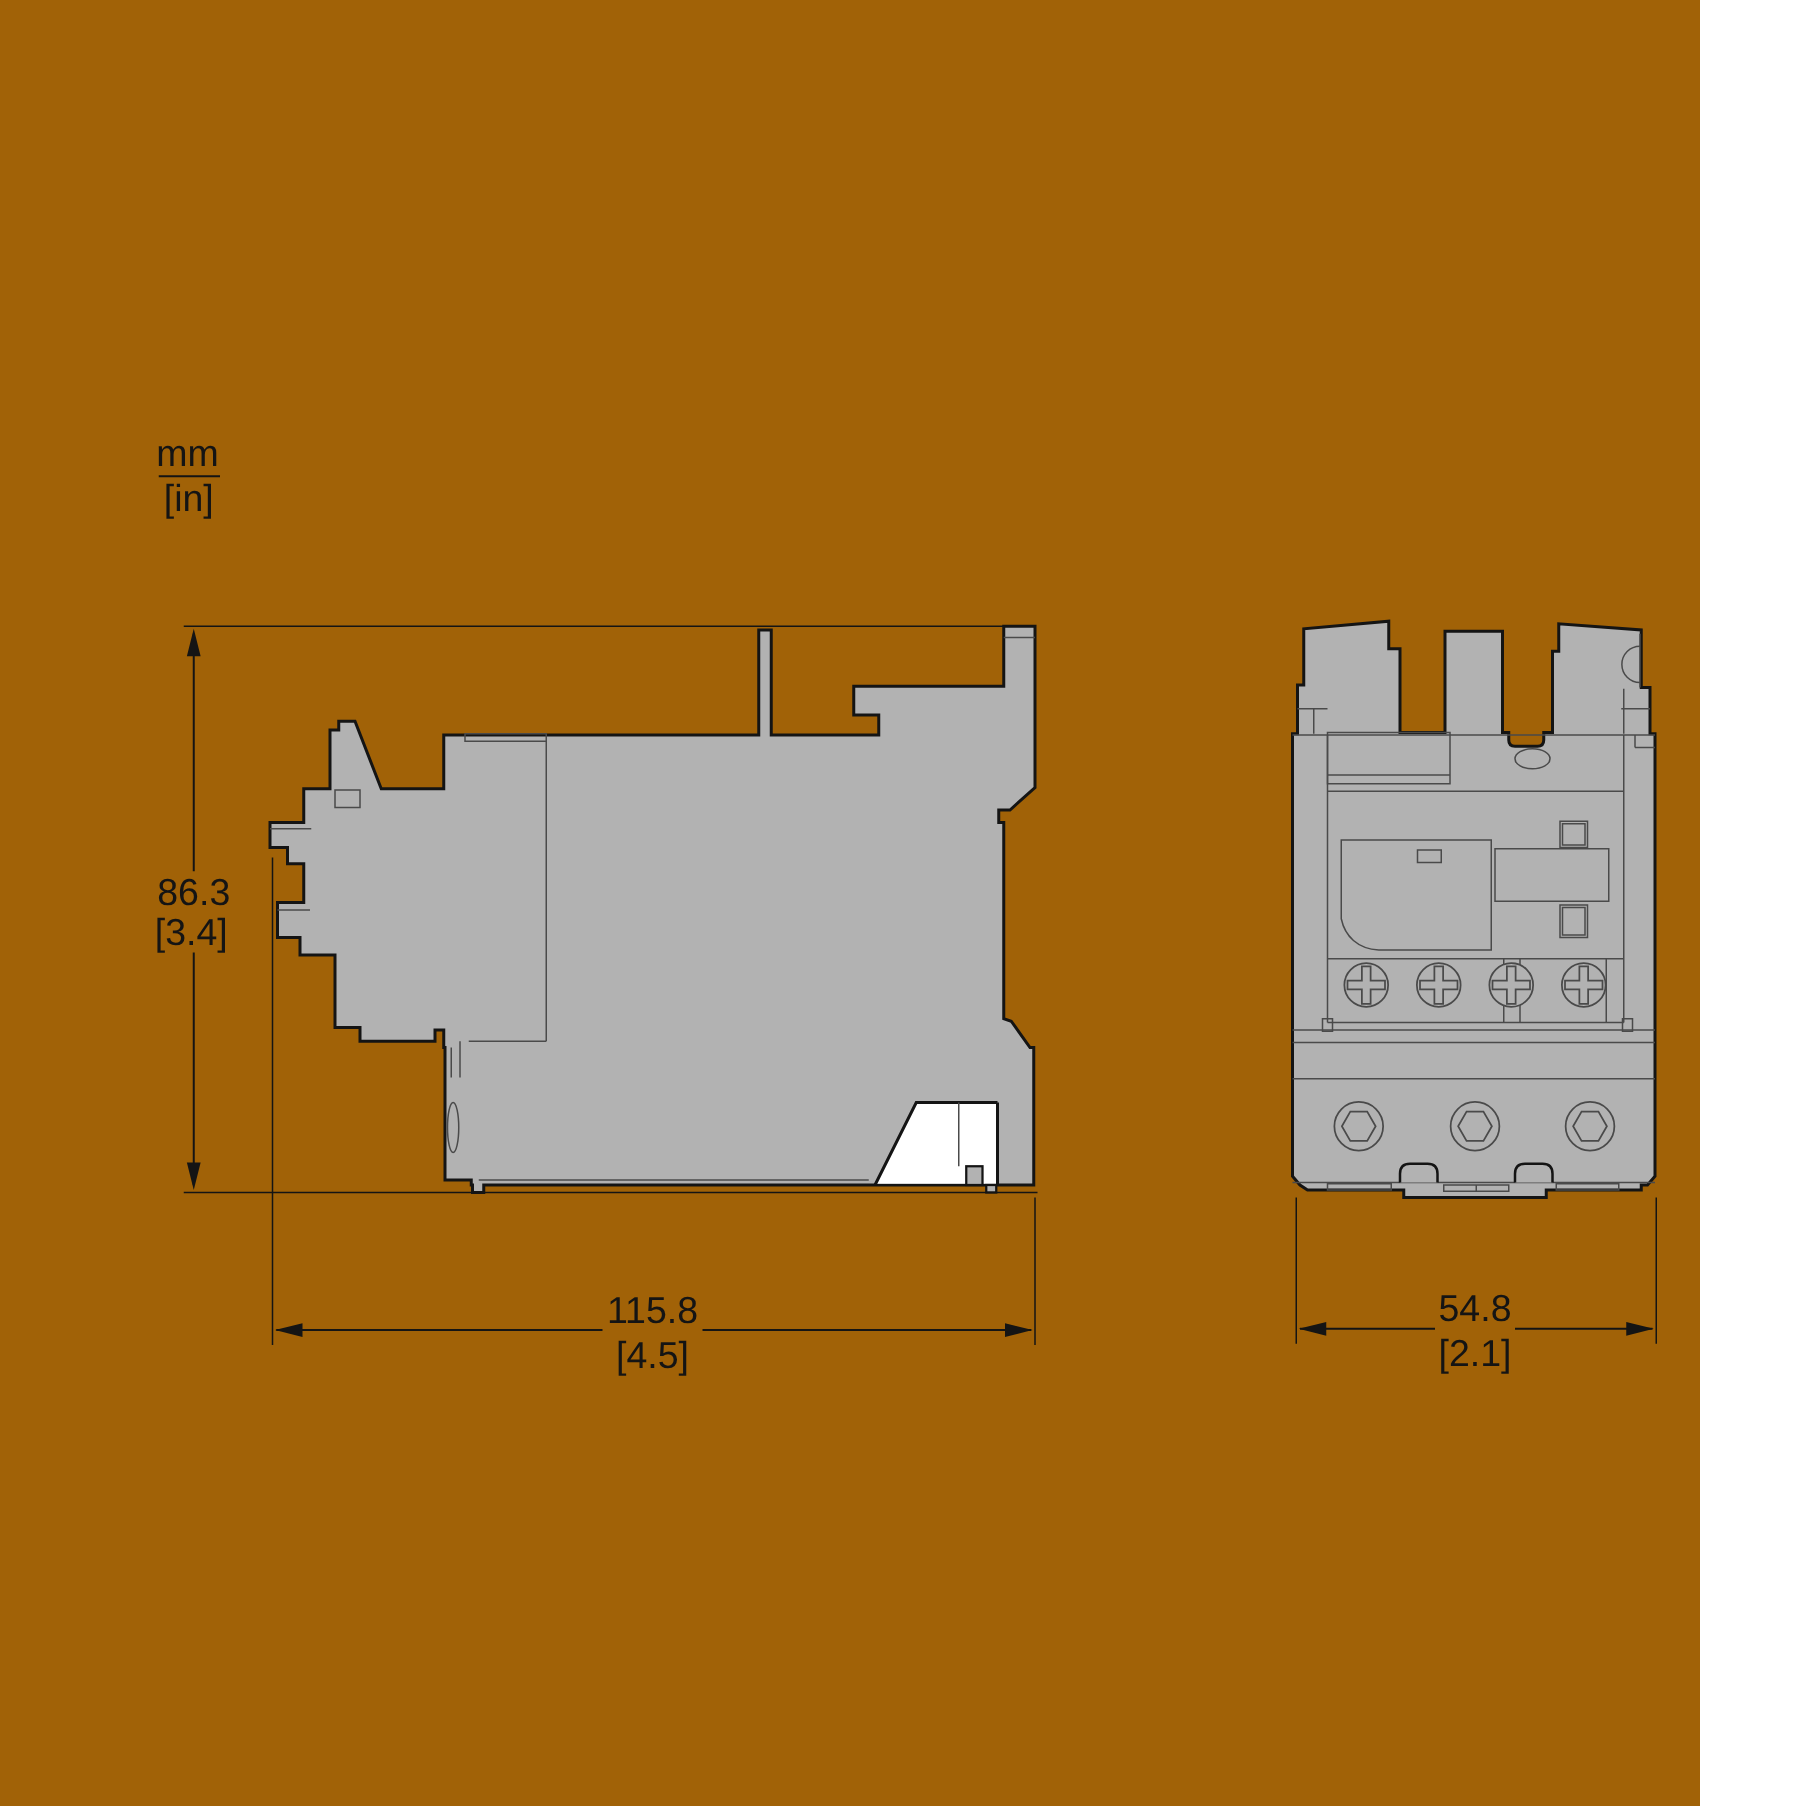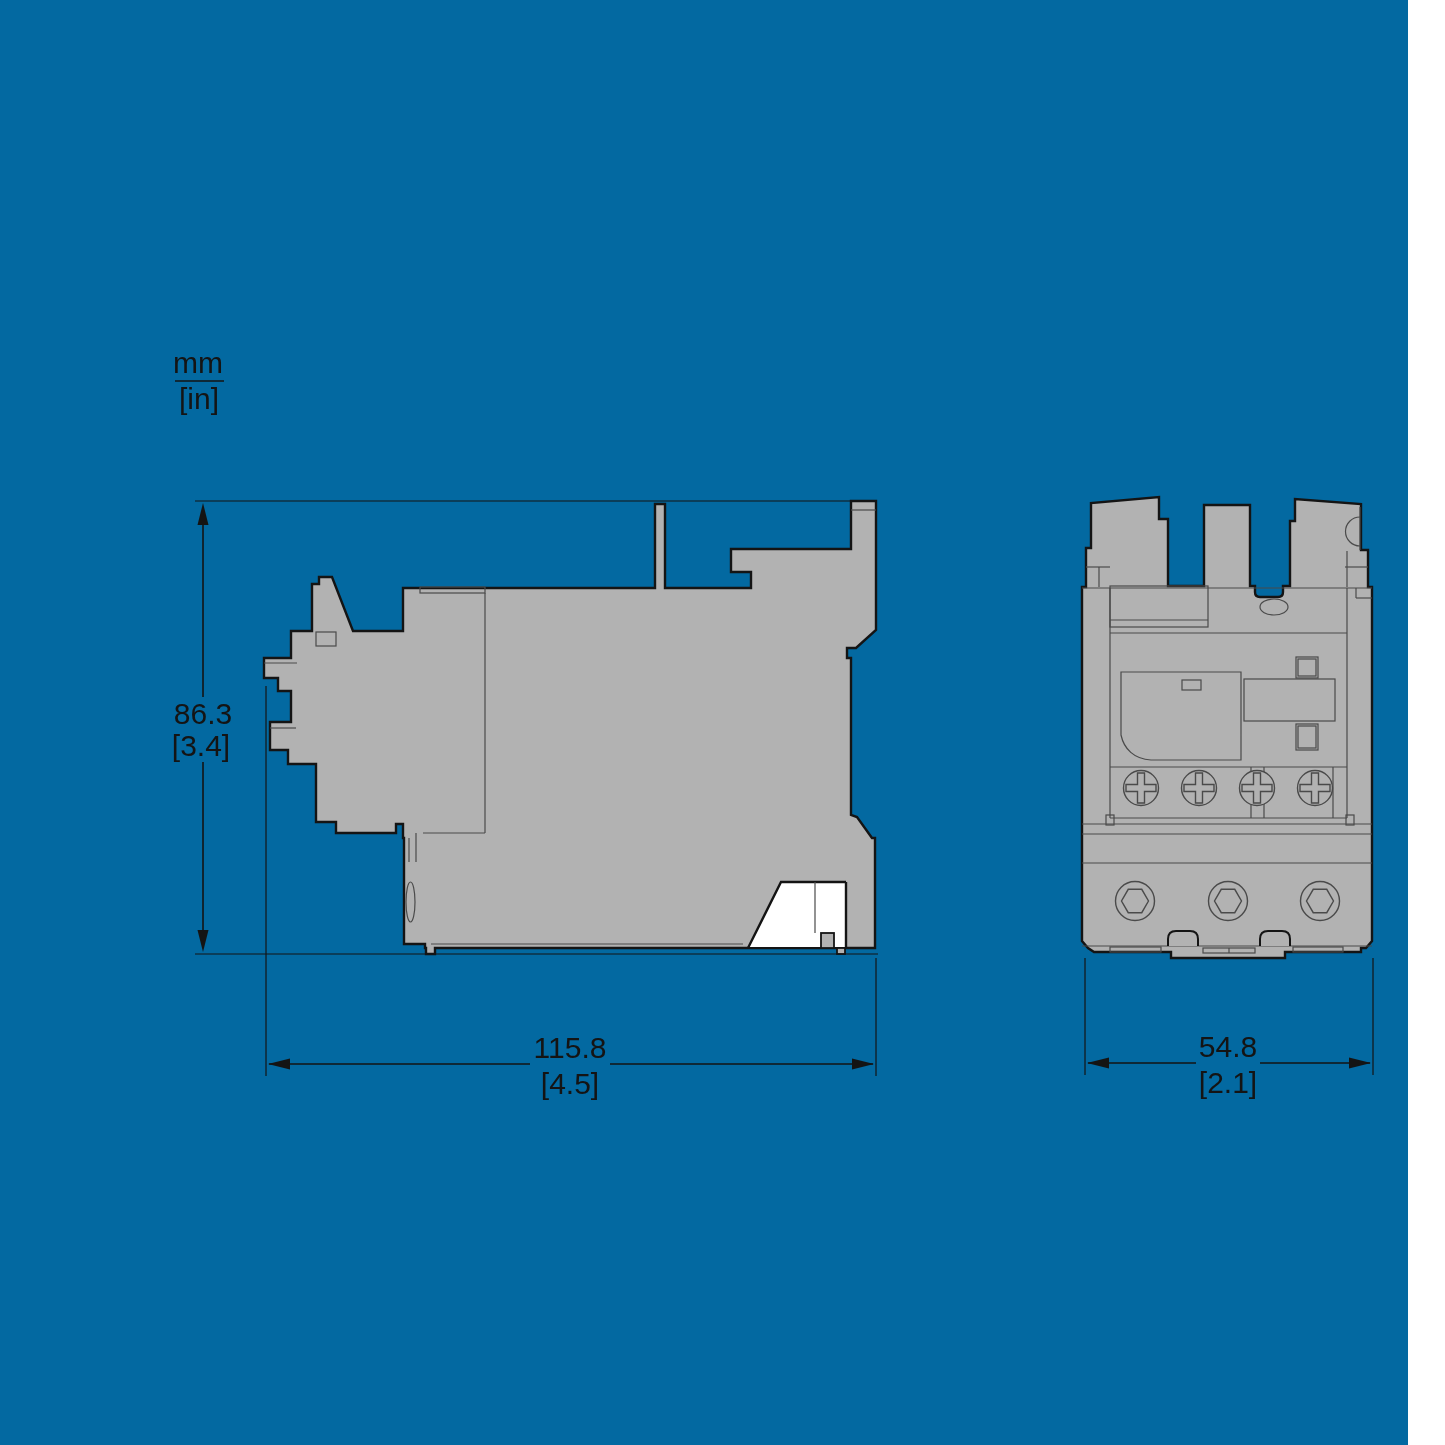--- a/index.html
+++ b/index.html
@@ -7,23 +7,22 @@
     padding: 0;
     background: #ffffff;
     width: 1445px;
     height: 1445px;
     font-family: "Liberation Sans", sans-serif;
   }
   .canvas {
     position: relative;
     width: 1360px;
     height: 1445px;
-    background: #0369a1;
+    background: #a16207;
     overflow: hidden;
-    padding-left: 48px;
   }
   svg { display: block; }
   svg text {
     font-family: "Liberation Sans", sans-serif;
     font-size: 30px;
     fill: #141414;
   }
   .body-shape { fill: #b2b2b2; stroke: #141414; stroke-width: 2.4; stroke-linejoin: miter; }
   .heavy     { fill: none; stroke: #141414; stroke-width: 2.4; }
   .detail    { fill: none; stroke: #4a4a4a; stroke-width: 1.2; }

